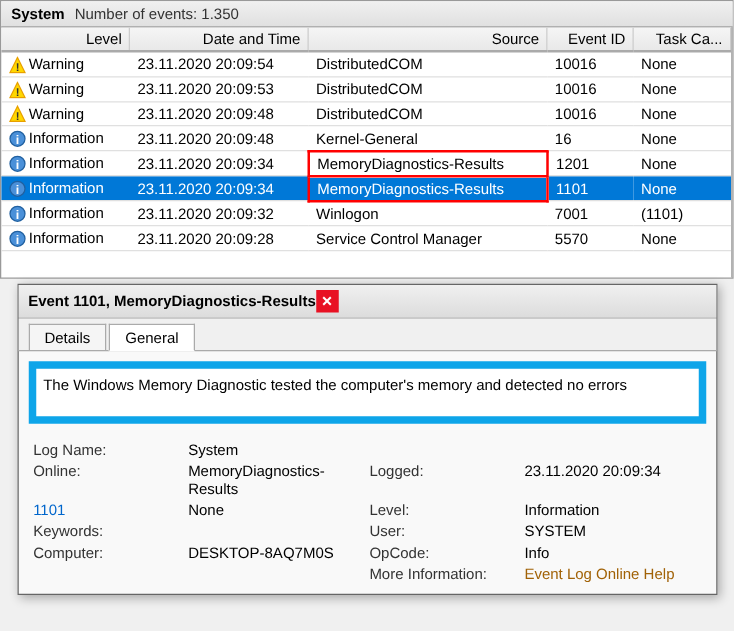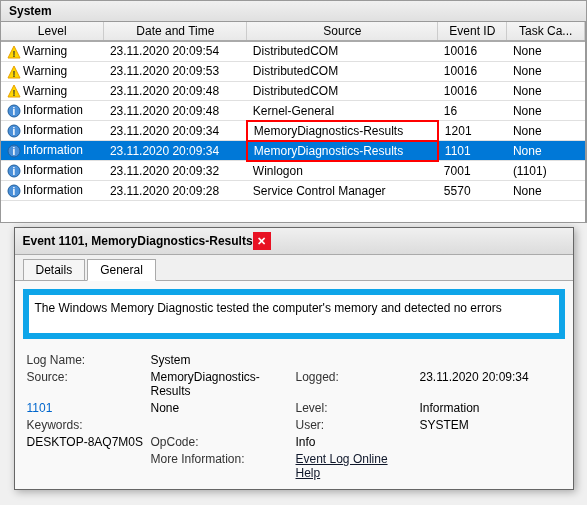--- a/index.html
+++ b/index.html
@@ -46,21 +46,21 @@
     }
 
     .event-table thead tr {
       background: linear-gradient(to bottom, #f5f5f5, #e8e8e8);
     }
 
     .event-table th {
       border-right: 1px solid #ccc;
       border-bottom: 2px solid #aaa;
       padding: 2px 6px;
-      text-align: center;
+      text-align: right;
       font-weight: normal;
       cursor: pointer;
       white-space: nowrap;
     }
 
     .event-table tbody tr {
       border-bottom: 1px solid #e0e0e0;
     }
 
     .event-table tbody tr.selected {
@@ -180,35 +180,35 @@
     .prop-label {
       color: #333;
       font-weight: normal;
     }
 
     .prop-value {
       color: #000;
     }
 
     .prop-value.link {
-      color: #0f172a;
-      text-decoration: underline;
+      color: #a16207;
       cursor: pointer;
     }
 
     .prop-value.blue {
       color: #0066cc;
     }
   </style>
 </head>
 <body>
 
 <div class="event-log-window">
   <div class="window-titlebar">
     <span class="window-titlebar-text">System</span>
+    <span class="window-titlebar-subtitle">Number of events: 1.350</span>
   </div>
 
   <div class="table-container">
     <table class="event-table">
       <thead>
         <tr>
           <th>Level</th>
           <th>Date and Time</th>
           <th>Source</th>
           <th>Event ID</th>
@@ -318,35 +318,36 @@
   </div>
 
   <div class="properties-area">
     <div class="prop-grid">
 
       <span class="prop-label">Log Name:</span>
       <span class="prop-value">System</span>
       <span class="prop-label"></span>
       <span class="prop-value"></span>
 
-      <span class="prop-label">Source:</span>
+      <span class="prop-label">Online:</span>
       <span class="prop-value">MemoryDiagnostics-Results</span>
       <span class="prop-label">Logged:</span>
       <span class="prop-value">23.11.2020 20:09:34</span>
 
       <span class="prop-value blue">1101</span>
       <span class="prop-value">None</span>
 
       <span class="prop-label">Level:</span>
       <span class="prop-value">Information</span>
       <span class="prop-label">Keywords:</span>
       <span class="prop-value"></span>
 
       <span class="prop-label">User:</span>
       <span class="prop-value">SYSTEM</span>
+      <span class="prop-label">Computer:</span>
       <span class="prop-value">DESKTOP-8AQ7M0S</span>
 
       <span class="prop-label">OpCode:</span>
       <span class="prop-value">Info</span>
       <span class="prop-label"></span>
       <span class="prop-value"></span>
 
       <span class="prop-label">More Information:</span>
       <span class="prop-value link">Event Log Online Help</span>
       <span></span>

